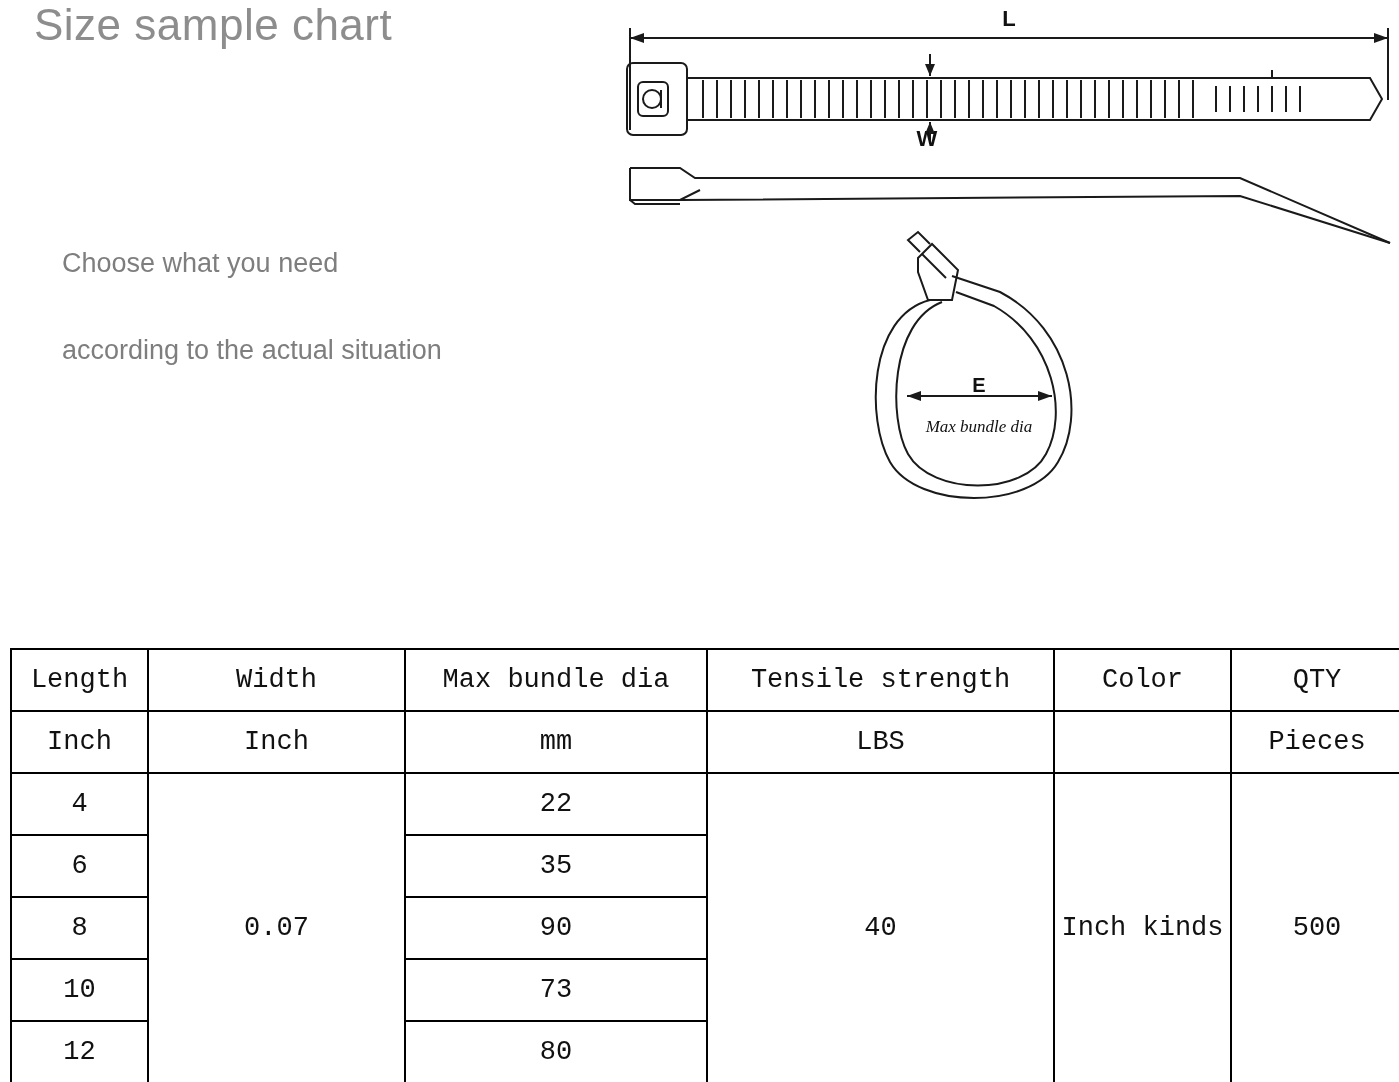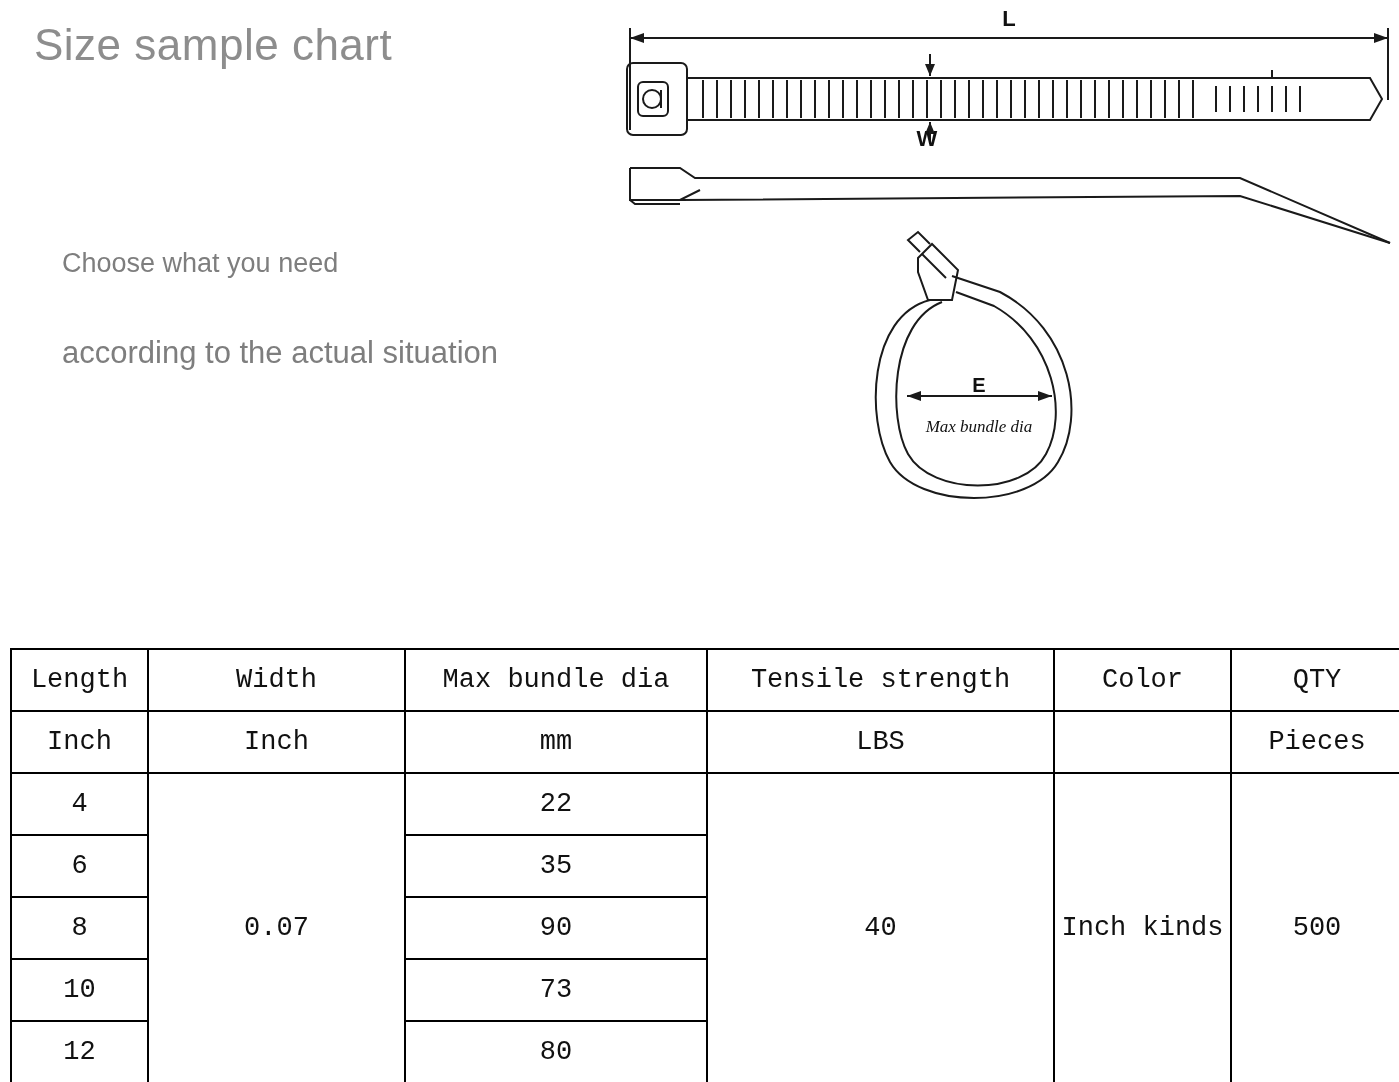--- a/index.html
+++ b/index.html
@@ -12,41 +12,41 @@
     height: 1082px;
     position: relative;
     font-family: "Liberation Sans", sans-serif;
     overflow: hidden;
   }
 
   
   #title {
     position: absolute;
     left: 34px;
-    top: 20px;
+    top: 0;
     font-size: 44px;
     color: #8d8d8d;
     font-family: "Liberation Sans", sans-serif;
     letter-spacing: 0.5px;
     white-space: nowrap;
   }
   #caption1 {
     position: absolute;
     left: 62px;
     top: 248px;
     font-size: 27px;
     color: #7e7e7e;
     white-space: nowrap;
     text-align: center;
   }
   #caption2 {
     position: absolute;
     left: 62px;
     top: 335px;
-    font-size: 31px;
+    font-size: 27px;
     color: #7e7e7e;
     white-space: nowrap;
   }
 
   
   #diagram {
     position: absolute;
     left: 600px;
     top: 0px;
     width: 799px;

